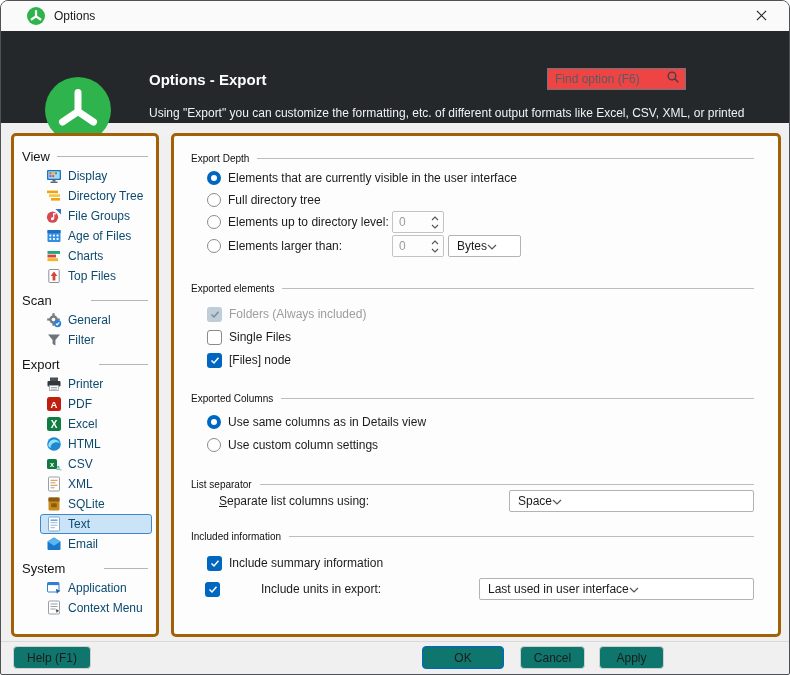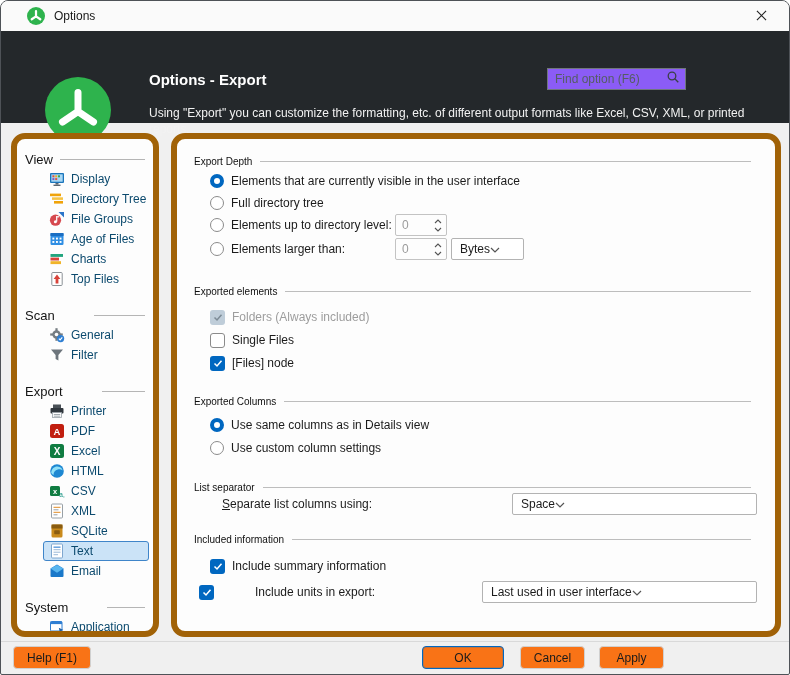--- a/index.html
+++ b/index.html
@@ -11,35 +11,35 @@
   .titlebar{position:absolute;left:0;top:0;width:100%;height:30px;background:#fafafa;}
   .titlebar .app-ic{position:absolute;left:26px;top:6px;width:18px;height:18px;}
   .titlebar .t-text{position:absolute;left:53px;top:8px;font-size:12px;color:#191919;}
   .close-btn{position:absolute;right:6px;top:0;width:44px;height:30px;display:flex;align-items:center;justify-content:center;}
 
   
   .header{position:absolute;left:0;top:30px;width:100%;height:92px;background:#24282b;}
   .logo{position:absolute;left:44px;top:46px;width:66px;height:66px;}
   .h-title{position:absolute;left:148px;top:40px;font-size:15px;font-weight:bold;color:#ffffff;}
   .h-desc{position:absolute;left:148px;top:74px;width:624px;font-size:12px;line-height:16px;color:#f2f2f2;}
-  .findbox{position:absolute;left:546px;top:37px;width:139px;height:22px;background:#8b5cf6;
+  .findbox{position:absolute;left:546px;top:37px;width:139px;height:22px;background:#ef4444;
     border:1px solid #70767c;box-sizing:border-box;display:flex;align-items:center;padding:0 5px;}
   .findbox input{flex:1;border:none;outline:none;background:transparent;font-size:12px;color:#2b3036;
     font-family:"Liberation Sans","DejaVu Sans",sans-serif;min-width:0;}
   .findbox input::placeholder{color:#555d64;opacity:1;}
 
   
-  .panel{position:absolute;background:#fdfdfd;border:6px solid #a16207;border-radius:14px;box-sizing:border-box;}
+  .panel{position:absolute;background:#fdfdfd;border:3px solid #a16207;border-radius:5px;box-sizing:border-box;}
   .sidebar{left:10px;top:132px;width:148px;height:504px;padding-top:10px;overflow:hidden;}
   .main{left:170px;top:132px;width:610px;height:504px;}
 
   
   .side-h{display:flex;align-items:center;gap:7px;height:20px;padding:0 8px 0 8px;font-size:13px;color:#141414;}
   .side-h .line{flex:1;height:1px;background:#b5b5b5;}
-  .side-h.gap{margin-top:16px;gap:39px;}
+  .side-h.gap{margin-top:4px;gap:39px;}
   .item{display:flex;align-items:center;gap:6px;height:20px;margin:0 4px 0 26px;padding-left:5px;
     font-size:12px;color:#0c4a6e;border:1px solid transparent;border-radius:3px;box-sizing:border-box;}
   .item.selected{background:#cbe3f7;border-color:#3f85c9;}
   .ic{width:16px;height:16px;flex:none;display:flex;}
   .ic svg{width:16px;height:16px;}
 
   
   .sec-h{position:absolute;left:17px;right:24px;height:20px;display:flex;align-items:center;gap:8px;
     font-size:10px;color:#0f0f0f;}
   .sec-h .line{flex:1;height:1px;background:#bdbdbd;}
@@ -54,21 +54,21 @@
   .spin{position:absolute;width:52px;height:22px;border:1px solid #c3c3c3;background:#fdfdfd;border-radius:2px;
     box-sizing:border-box;display:flex;align-items:center;justify-content:space-between;padding:0 4px 0 6px;
     font-size:12px;color:#9b9b9b;}
   .spin .arrows{display:flex;flex-direction:column;gap:3px;align-items:center;}
   .dd{position:absolute;height:22px;border:1px solid #b3b3b3;background:#ffffff;border-radius:2px;box-sizing:border-box;
     display:flex;align-items:center;padding:0 8px;font-size:12px;color:#1b1b1b;}
   .mnemonic::first-letter{text-decoration:underline;}
 
   
   .sep{position:absolute;left:0;top:640px;width:100%;height:1px;background:#d9d9d9;}
-  .btn{position:absolute;top:645px;height:23px;background:#f97316;border:1px solid #d0d0d0;border-radius:4px;
+  .btn{position:absolute;top:645px;height:23px;background:#0f766e;border:1px solid #d0d0d0;border-radius:4px;
     font-size:12px;color:#1b1b1b;display:flex;align-items:center;justify-content:center;box-sizing:border-box;
     font-family:"Liberation Sans","DejaVu Sans",sans-serif;padding:0;}
   .btn.default{border:1px solid #0067c0;box-shadow:inset 0 0 0 1px #0067c033;}
 </style>
 </head>
 <body>
 
 <div class="window">
 
   <div class="titlebar">
@@ -452,21 +452,21 @@
         <span class="line"></span>
     </div>
     <div class="row" style="left:33px;top:417px;">
       <span class="cb on">
         <svg width="10" height="9" viewBox="0 0 10 9">
             <path d="M1.5 4.5l2.5 2.5L8.5 1.8" stroke="#fff" stroke-width="1.5" fill="none"></path>
           </svg>
       </span>
       <span>Include summary information</span>
     </div>
-    <div class="row" style="left:22px;top:443px;gap:41px;">
+    <div class="row" style="left:31px;top:443px;gap:41px;">
       <span class="cb on">
         <svg width="10" height="9" viewBox="0 0 10 9">
             <path d="M1.5 4.5l2.5 2.5L8.5 1.8" stroke="#fff" stroke-width="1.5" fill="none"></path>
           </svg>
       </span>
       <span>Include units in export:</span>
     </div>
     <div class="dd" style="left:305px;top:442px;width:275px;">
       <span>Last used in user interface</span>
       <span><svg width="10" height="6" viewBox="0 0 10 6">

